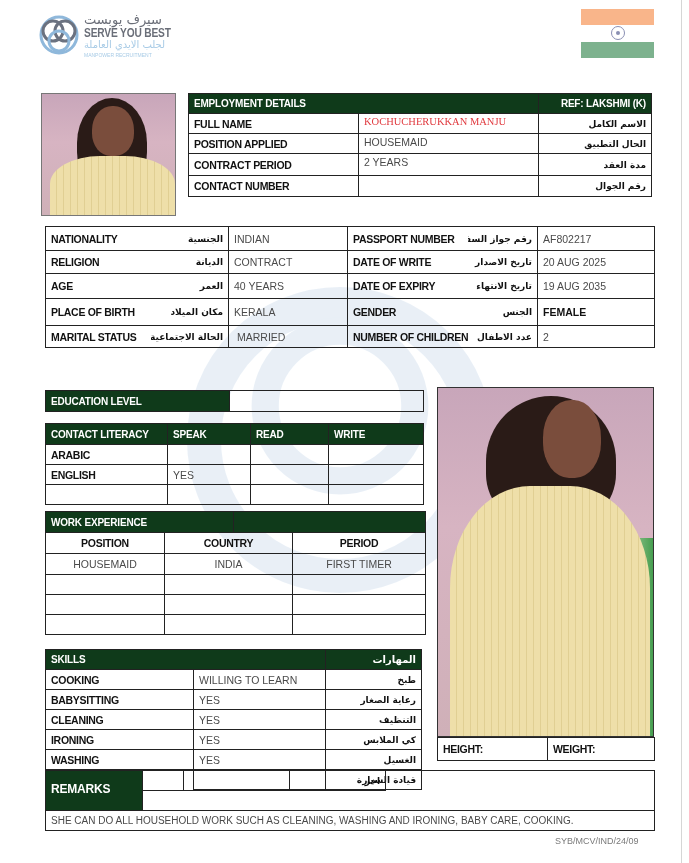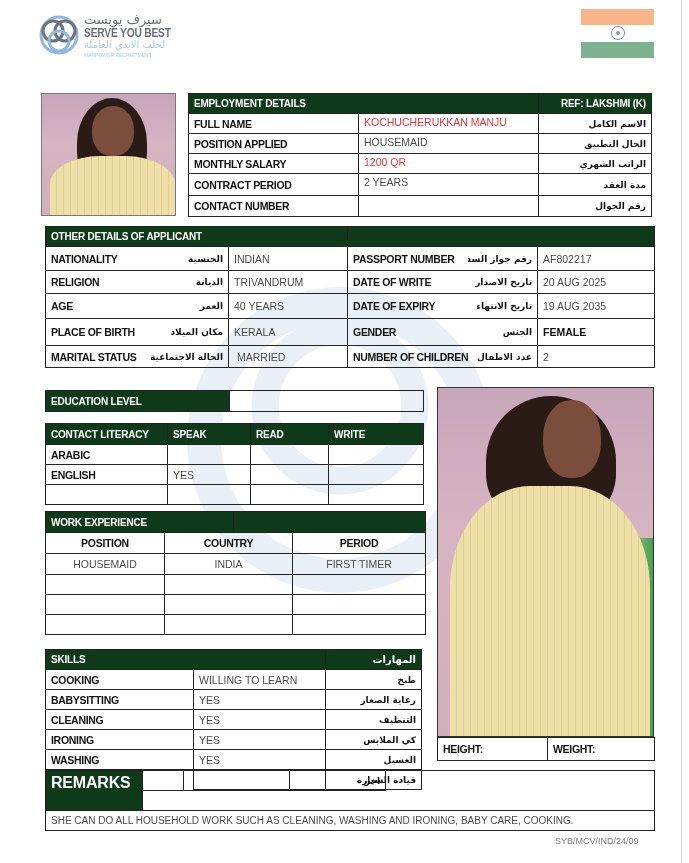--- a/index.html
+++ b/index.html
@@ -33,21 +33,21 @@
   .ph-face { position: absolute; background: #7a4d3c; border-radius: 48% 48% 45% 45%; }
   .ph-dress { position: absolute; background: repeating-linear-gradient(90deg, #eedfa9 0 6px, #e0cf93 6px 7px); border-radius: 40% 40% 0 0; }
   .ph-green { position: absolute; background: linear-gradient(90deg, #8fc08a, #3f9b4a); }
 
   
   table { border-collapse: collapse; position: absolute; table-layout: fixed; }
   td { border: 1px solid #222; font-size: 10.5px; padding: 0 5px; height: 20px; vertical-align: middle; white-space: nowrap; overflow: hidden; }
   .hdr td, td.hdr { background: #0f3a1a; color: #fff; font-weight: bold; font-size: 10px; letter-spacing: -0.2px; }
   .lbl { font-weight: bold; font-size: 10.5px; letter-spacing: -0.3px; }
   .val { color: #4a4a4a; font-size: 10.5px; }
-  .red { color: #e0393e; }
+  .red { color: #e0393e; font-family: Liberation Serif, serif; }
   .ar { direction: rtl; text-align: right; font-family: "DejaVu Sans", sans-serif; font-size: 9px; font-weight: bold; }
   .center { text-align: center; }
   .bold { font-weight: bold; }
 
   .emp { left: 188px; top: 93px; width: 463px; }
   .other { left: 45px; top: 226px; width: 609px; }
   .edu { left: 45px; top: 390px; width: 378px; }
   .lang { left: 45px; top: 423px; width: 378px; }
   .work { left: 45px; top: 511px; width: 380px; }
   .skills { left: 45px; top: 649px; width: 376px; }
@@ -107,25 +107,20 @@
   <tr>
     <td class="lbl">FULL NAME</td>
     <td class="val red" style="vertical-align:top;padding-top:2px">KOCHUCHERUKKAN MANJU</td>
     <td class="ar">الاسم الكامل</td>
   </tr>
   <tr>
     <td class="lbl">POSITION APPLIED</td>
     <td class="val" style="vertical-align:top;padding-top:2px">HOUSEMAID</td>
     <td class="ar">الحال التطبيق</td>
   </tr>
-  <tr>
-    <td class="lbl">MONTHLY SALARY</td>
-    <td class="val red" style="vertical-align:top;padding-top:2px">1200 QR</td>
-    <td class="ar">الراتب الشهري</td>
-  </tr>
   <tr style="height:22px">
     <td class="lbl">CONTRACT PERIOD</td>
     <td class="val" style="vertical-align:top;padding-top:2px">2 YEARS</td>
     <td class="ar">مدة العقد</td>
   </tr>
   <tr style="height:21px">
     <td class="lbl">CONTACT NUMBER</td>
     <td class="val"></td>
     <td class="ar">رقم الجوال</td>
   </tr>
@@ -135,36 +130,32 @@
 <table class="other">
   <colgroup>
     <col style="width:105px">
       <col style="width:78px">
       <col style="width:119px">
     <col style="width:120px">
       <col style="width:70px">
       <col style="width:117px">
   </colgroup>
   <tbody>
-      <tr class="hdr" style="height:20px">
-    <td colspan="3">OTHER DETAILS OF APPLICANT</td>
-    <td colspan="3"></td>
-  </tr>
   <tr style="height:24px">
     <td class="lbl" style="border-right:none">NATIONALITY</td>
     <td class="ar" style="border-left:none">الجنسية</td>
     <td class="val">INDIAN</td>
     <td class="lbl" style="border-right:none">PASSPORT NUMBER</td>
     <td class="ar" style="border-left:none">رقم جواز السفر</td>
     <td class="val">AF802217</td>
   </tr>
   <tr style="height:23px">
     <td class="lbl" style="border-right:none">RELIGION</td>
     <td class="ar" style="border-left:none">الديانة</td>
-    <td class="val">TRIVANDRUM</td>
+    <td class="val">CONTRACT</td>
     <td class="lbl" style="border-right:none">DATE OF WRITE</td>
     <td class="ar" style="border-left:none">تاريخ الاصدار</td>
     <td class="val">20 AUG 2025</td>
   </tr>
   <tr style="height:25px">
     <td class="lbl" style="border-right:none">AGE</td>
     <td class="ar" style="border-left:none">العمر</td>
     <td class="val">40 YEARS</td>
     <td class="lbl" style="border-right:none">DATE OF EXPIRY</td>
     <td class="ar" style="border-left:none">تاريخ الانتهاء</td>
@@ -346,21 +337,21 @@
 <table class="remarks">
   <colgroup>
       <col style="width:97px">
       <col style="width:41px">
       <col style="width:106px">
       <col style="width:96px">
       <col style="width:269px">
     </colgroup>
   <tbody>
       <tr style="height:20px">
-    <td class="hdr" rowspan="2" style="vertical-align:top;padding-top:3px;font-size:16px">REMARKS</td>
+    <td class="hdr" rowspan="2" style="vertical-align:top;padding-top:11px;font-size:12px">REMARKS</td>
     <td></td>
     <td></td>
     <td class="ar">اخر</td>
     <td rowspan="2" style="border-left:none"></td>
   </tr>
   <tr style="height:16px">
     <td colspan="3" style="border-right:none;border-top:1px solid #222"></td>
   </tr>
   <tr style="height:17px">
     <td colspan="5" class="val" style="font-size:10px">SHE CAN DO ALL HOUSEHOLD WORK SUCH AS CLEANING, WASHING AND IRONING, BABY CARE, COOKING.</td>

